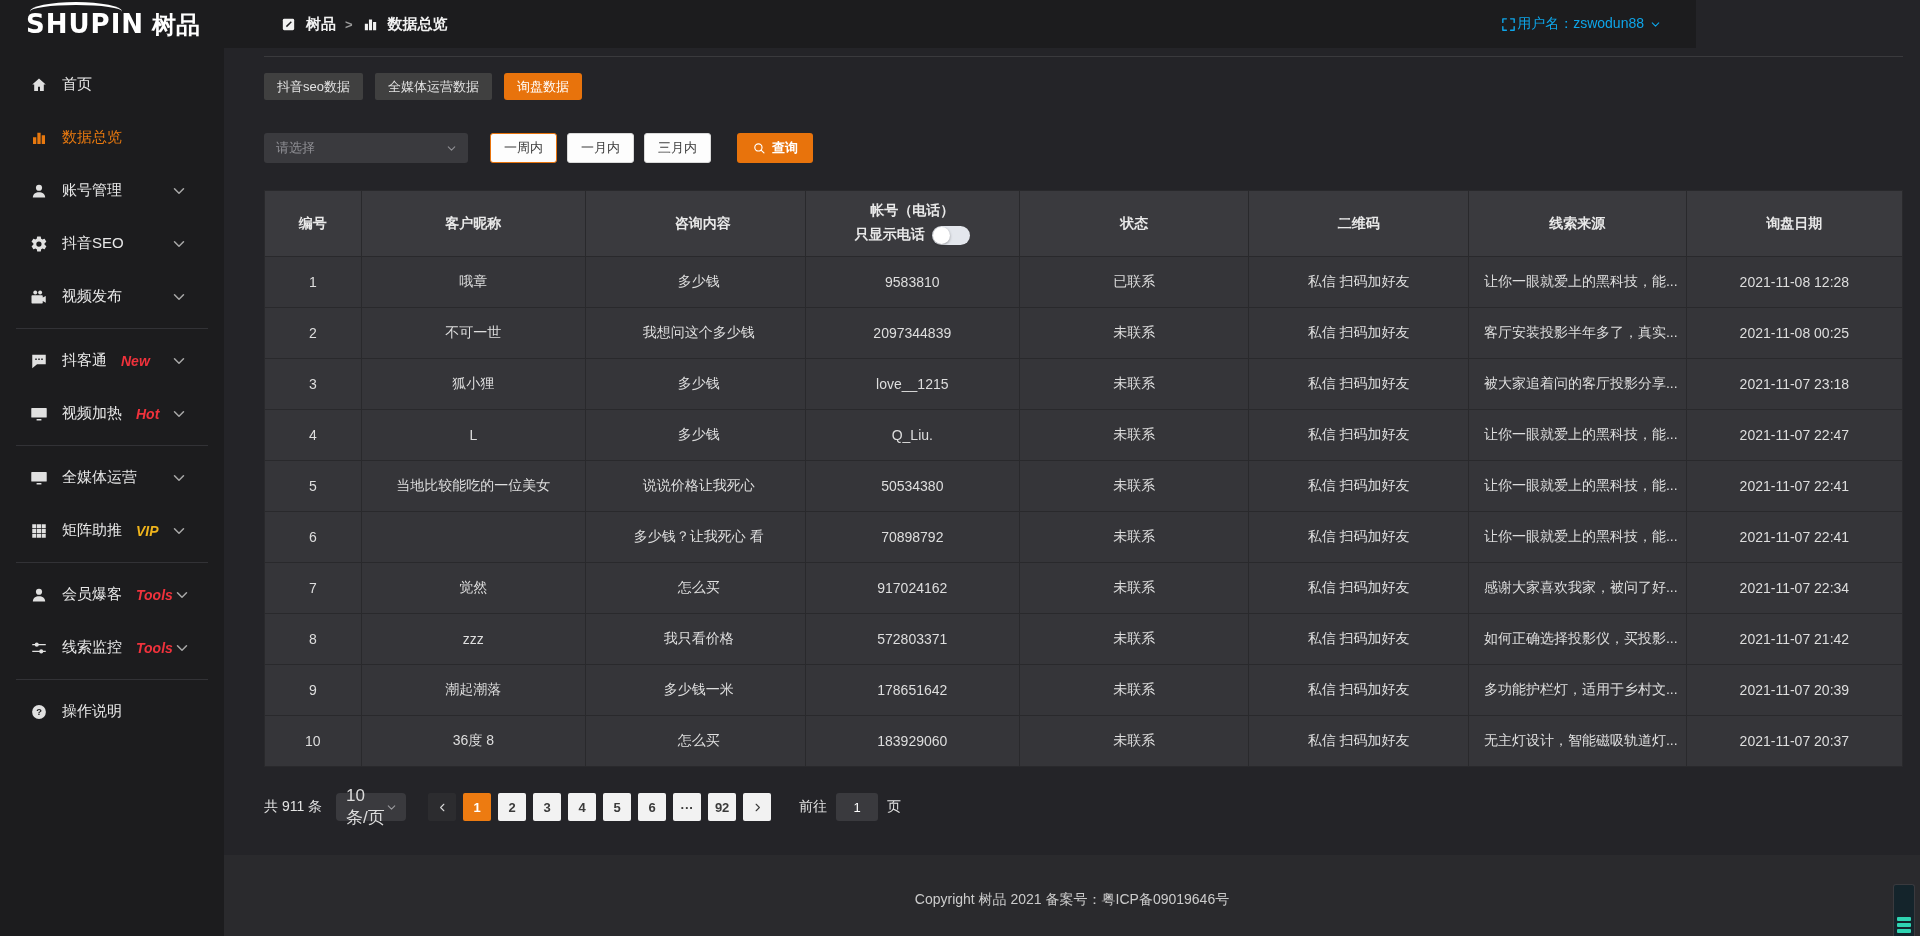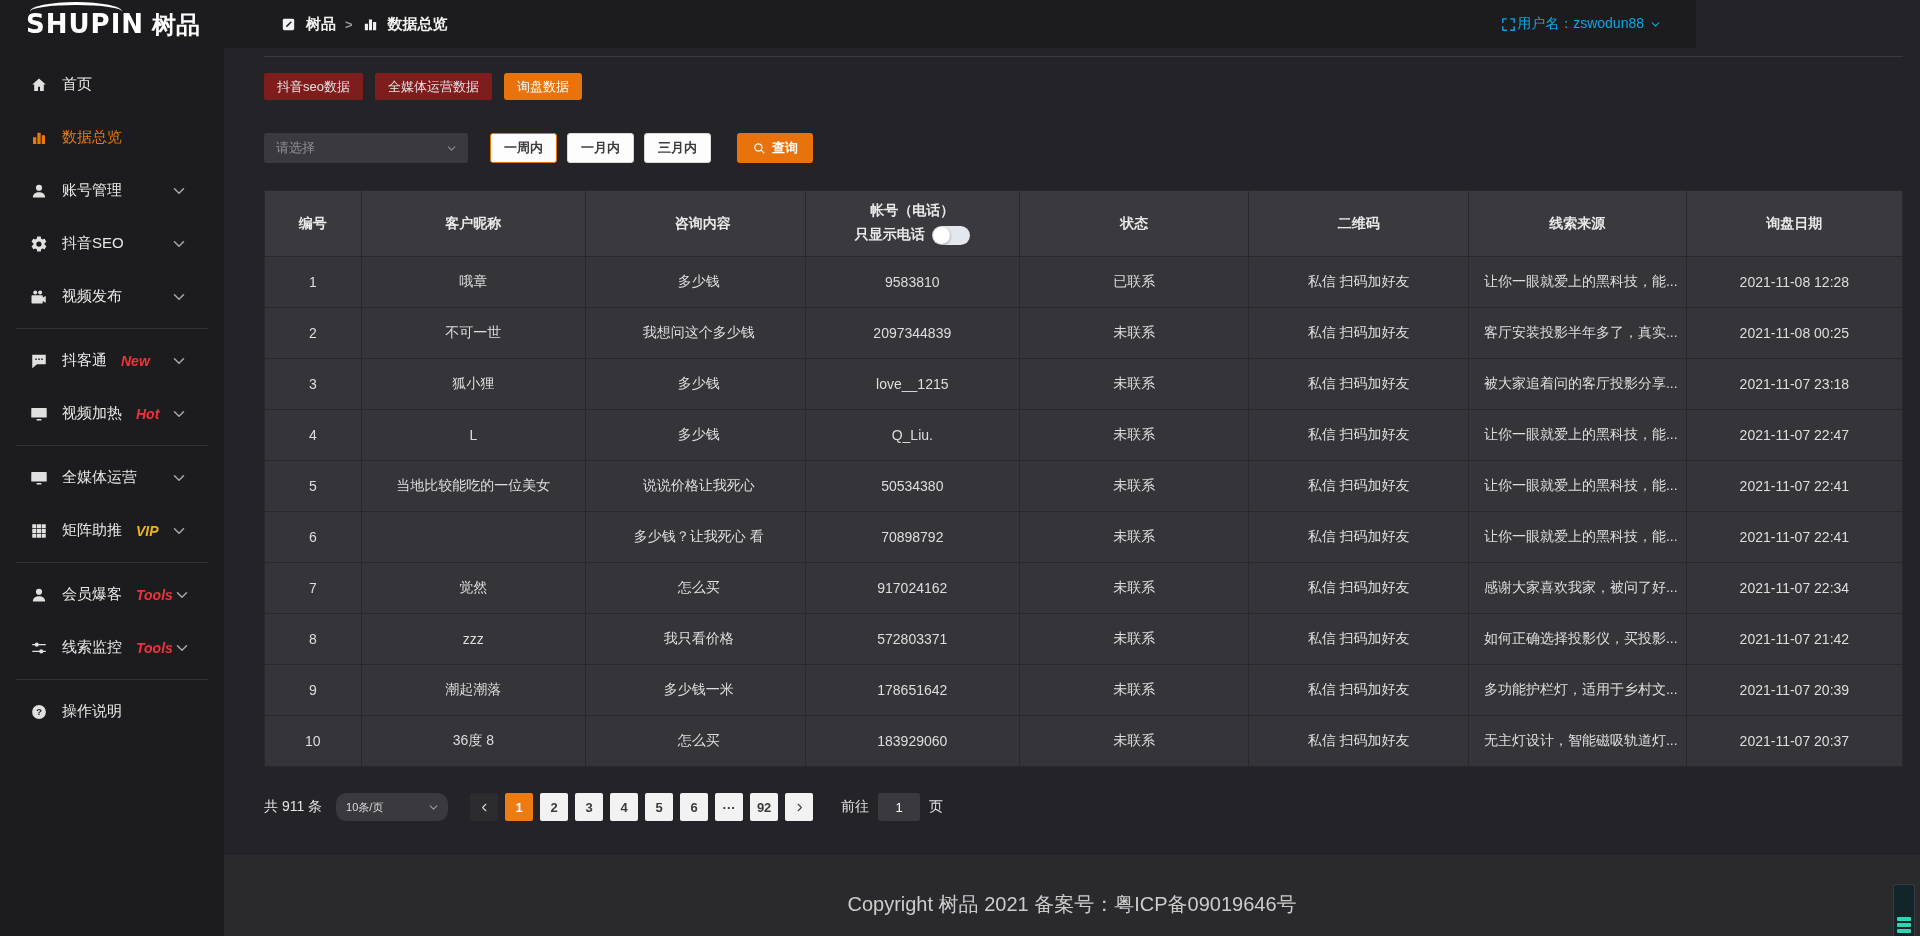--- a/index.html
+++ b/index.html
@@ -40,32 +40,32 @@
   .badge { font-style:italic; font-weight:bold; font-size:14px; margin-left:14px; }
   .badge.red { color:#f0323c; }
   .badge.yellow { color:#efb41c; }
   .side-item .chev { margin-left:auto; color:#a8a8a8; }
   .side-divider { height:1px; background:#323236; margin:5px 16px; }
 
   
   .main { position:absolute; top:48px; left:224px; width:1696px; padding:0 17px 0 40px; }
   .content-divider { height:1px; background:#3a3a3d; margin-top:8px; }
   .tabs { margin-top:16px; display:flex; gap:12px; }
-  .tab { height:27px; padding:0 13px; display:flex; align-items:center; background:#7f1d1d;
+  .tab { height:27px; padding:0 13px; display:flex; align-items:center; background:#404040;
     color:#e3e3e3; font-size:13px; border-radius:2px; cursor:pointer; }
   .tab.active { background:#e8730c; color:#fff; border-radius:3px; }
 
   .filter-row { margin-top:33px; display:flex; align-items:center; }
   .select { width:204px; height:30px; background:#3a3a3e; border-radius:3px; display:flex;
     align-items:center; justify-content:space-between; padding:0 10px 0 12px; color:#8f8f94;
     font-size:13px; cursor:pointer; }
   .select .chev { color:#8f8f94; }
   .period { height:30px; padding:7px 13px; margin-left:10px; display:flex; align-items:center;
     background:#fdfdfd; border:1px solid #d9d9d9; border-radius:3px; color:#3c3c3c; font-size:13px;
-    cursor:pointer;font-weight:bold; }
+    cursor:pointer; }
   .period:first-of-type { margin-left:22px; }
   .period.active { border-color:#e8730c; }
   .query-btn { height:30px; padding:0 15px; margin-left:26px; display:flex; align-items:center;
     gap:6px; background:#e8730c; border:none; border-radius:3px; color:#fff; font-size:13px;
     font-weight:bold; cursor:pointer; }
   .query-btn .icn svg { width:14px; height:14px; }
 
   
   table.data { margin-top:27px; width:1639px; border-collapse:collapse; table-layout:fixed; }
   .data th { background:#3a3a3e; height:66px; color:#e9e9e9; font-size:14px; font-weight:bold;
@@ -77,36 +77,36 @@
   .acct-head-line2 { display:flex; align-items:flex-start; justify-content:center; gap:7px; margin-top:6px;
     font-weight:bold; }
   .switch { position:relative; width:38px; height:19px; background:#e4e7ed; border-radius:10px;
     display:inline-block; cursor:pointer; }
   .switch::after { content:""; position:absolute; left:1px; top:1px; width:17px; height:17px;
     border-radius:50%; background:#fff; box-shadow:0 1px 3px rgba(0,0,0,.35); }
 
   
   .pagination { margin-top:26px; display:flex; align-items:center; color:#e3e3e3; font-size:14px; }
   .pg-total { margin-right:14px; }
-  .pg-select { width:112px; height:28px; background:#3a3a3e; border-radius:10px; display:flex;
+  .pg-select { width:70px; height:28px; background:#3a3a3e; border-radius:4px; display:flex;
     align-items:center; justify-content:space-between; padding:0 8px 0 10px; color:#dcdcdc;
-    font-size:11px; cursor:pointer; }
+    font-size:17px; cursor:pointer; }
   .pg-select .chev { color:#9a9a9e; }
   .pg-btn { min-width:28px; height:28px; margin-left:7px; padding:0 4px; display:flex; align-items:center;
     justify-content:center; background:#f2f2f2; color:#3a3a3a; font-size:13px; font-weight:bold;
     border-radius:2px; cursor:pointer; }
   .pg-btn.prev { background:#2c2c2f; color:#d8d8d8; margin-left:22px; }
   .pg-btn.active { background:#ed7b11; color:#fff; }
   .pg-goto-label { margin-left:28px; }
   .pg-input { width:42px; height:28px; margin:0 9px; background:#3a3a3e; border:none; border-radius:3px;
     color:#fff; font-size:13px; text-align:center; font-family:inherit; }
 
   
   .footer { position:fixed; left:224px; right:0; bottom:0; height:81px; background:#2a2a2d;
-    color:#cccccc; font-size:20px; display:flex; justify-content:center; padding-top:36px; z-index:5; }
+    color:#cccccc; font-size:14px; display:flex; justify-content:center; padding-top:36px; z-index:5; }
 
   .corner-widget { position:fixed; right:5px; bottom:0; width:22px; height:52px; z-index:30;
     background:#14242b; border:1px solid #3a3a3e; border-bottom:none; border-radius:3px 3px 0 0;
     display:flex; flex-direction:column; justify-content:flex-end; gap:2px; padding:3px; cursor:pointer; }
   .corner-widget i { display:block; height:4px; background:#2fd4b2; border-radius:1px; }
 </style>
 </head>
 <body>
 
 <div class="header">

